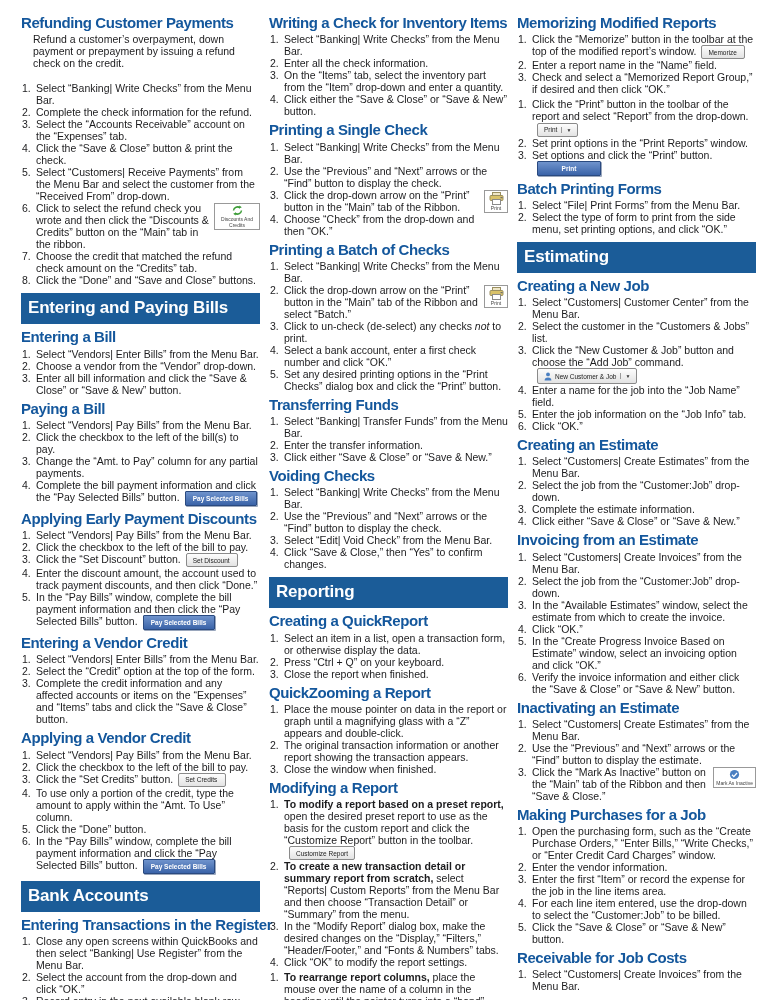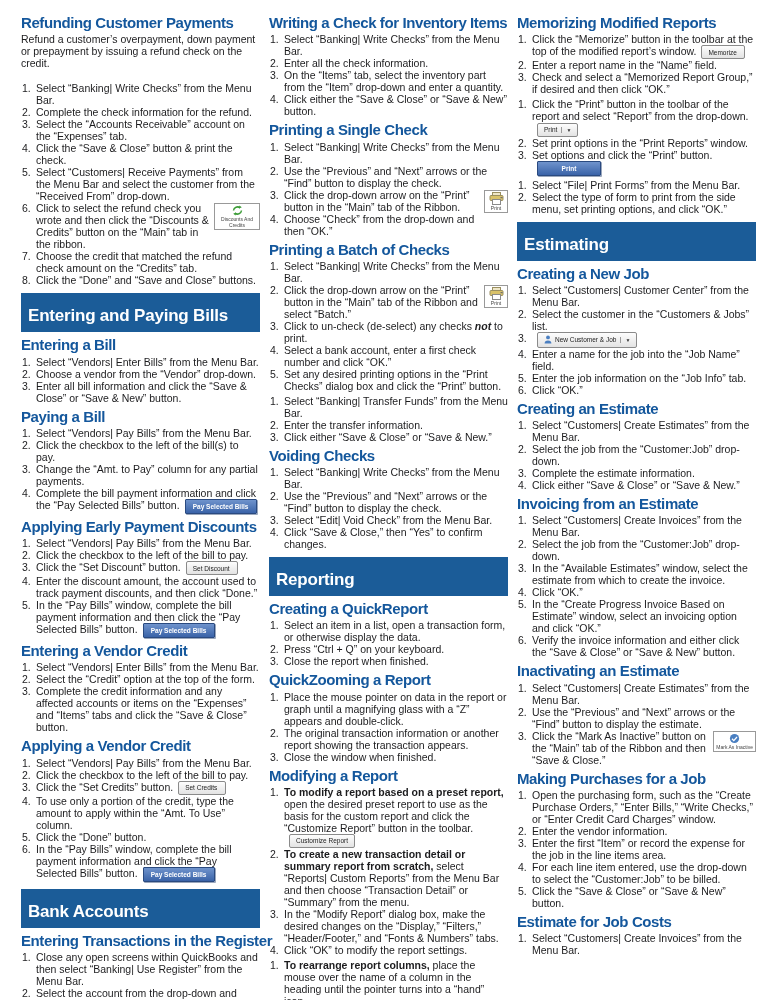--- a/index.html
+++ b/index.html
@@ -9,29 +9,29 @@
     -webkit-font-smoothing:antialiased;
   }
   .page{display:flex;gap:9px;padding:10px 14px 0 21px;box-sizing:border-box;}
   .col{width:239px;flex:0 0 239px;min-width:0;}
   .heading{
     color:#14579c;font-weight:bold;font-size:15px;line-height:1.15;
     letter-spacing:-0.4px;margin:4px 0 2px;white-space:nowrap;
   }
   .section{
     background:#1b5c98;color:#ffffff;font-weight:bold;font-size:17px;
-    letter-spacing:-0.2px;padding:13px 4px 6px 7px;margin:7px 0 3px;
-  }
-  .intro{font-size:10.5px;line-height:12px;margin:1px 0 13px;}
+    letter-spacing:-0.2px;padding:5px 4px 6px 7px;margin:7px 0 3px;
+  }
+  .intro{font-size:10.5px;line-height:12px;margin:1px 12px 13px;}
   ol.steps{margin:0 0 3px;padding:0;list-style:none;counter-reset:st;
     font-size:10.5px;line-height:12px;}
   ol.steps li{counter-increment:st;position:relative;padding-left:15px;margin:0;}
   ol.steps li::before{content:counter(st) ".";position:absolute;left:1px;top:0;}
   .b{font-weight:bold;}
-  .bi{font-weight:bold;font-style:italic;}
+  .bi{font-weight:normal;font-style:italic;}
   
   .w{display:inline-flex;align-items:center;vertical-align:middle;
      box-sizing:border-box;margin-left:5px;line-height:normal;}
   .w .lab{white-space:nowrap;}
   .w.blue{
     background:linear-gradient(#6f93cc,#3a63a8);border:1px solid #2a4a80;
     color:#fff;font-size:6.5px;font-weight:bold;padding:3px 6px;
     justify-content:center;border-radius:1px;box-shadow:1px 1px 0 #9aa7bd;
   }
   .w.gray,.w.graydrop,.w.icondrop{
@@ -168,20 +168,21 @@
                 <rect x="3.5" y="7.5" width="8" height="5" fill="#ffffff" stroke="#8a8a8a"></rect>
                 <rect x="11.5" y="5" width="2" height="1.2" fill="#6f6f6f"></rect>
               </svg>
             </span>
             <span class="cap">Print</span>
           </span><span>Click the drop-down arrow on the “Print” button in the “Main” tab of the Ribbon and select “Batch.”</span></li>
         <li><span>Click to un-check (de-select) any checks </span><span class="bi">not</span><span> to print.</span></li>
         <li><span>Select a bank account, enter a first check number and click “OK.”</span></li>
         <li><span>Set any desired printing options in the “Print Checks” dialog box and click the “Print” button.</span></li>
       </ol>
+      <div class="heading">Transferring Funds</div>
       <ol class="steps">
         <li><span>Select “Banking| Transfer Funds” from the Menu Bar.</span></li>
         <li><span>Enter the transfer information.</span></li>
         <li><span>Click either “Save &amp; Close” or “Save &amp; New.”</span></li>
       </ol>
       <div class="heading">Voiding Checks</div>
       <ol class="steps">
         <li><span>Select “Banking| Write Checks” from the Menu Bar.</span></li>
         <li><span>Use the “Previous” and “Next” arrows or the “Find” button to display the check.</span></li>
         <li><span>Select “Edit| Void Check” from the Menu Bar.</span></li>
@@ -225,30 +226,31 @@
       <ol class="steps">
         <li><span>Click the “Print” button in the toolbar of the report and select “Report” from the drop-down.</span><span class="w graydrop" style="min-width: 34px;">
             <span class="lab">Print</span>
             <span class="caret">▼</span>
           </span></li>
         <li><span>Set print options in the “Print Reports” window.</span></li>
         <li><span>Set options and click the “Print” button.</span><span class="w blue" style="min-width: 64px;">
             <span class="lab">Print</span>
           </span></li>
       </ol>
+      <div class="heading">Batch Printing Forms</div>
       <ol class="steps">
         <li><span>Select “File| Print Forms” from the Menu Bar.</span></li>
         <li><span>Select the type of form to print from the side menu, set printing options, and click “OK.”</span></li>
       </ol>
       <div class="section">Estimating</div>
       <div class="heading">Creating a New Job</div>
       <ol class="steps">
         <li><span>Select “Customers| Customer Center” from the Menu Bar.</span></li>
         <li><span>Select the customer in the “Customers &amp; Jobs” list.</span></li>
-        <li><span class="w icondrop" style="min-width: 80px;">
+        <li><span>Click the “New Customer &amp; Job” button and choose the “Add Job” command.</span><span class="w icondrop" style="min-width: 80px;">
             <span class="glyph">
               <svg width="8" height="9" viewBox="0 0 8 9">
                 <circle cx="4" cy="2.4" r="1.9" fill="#4a7fc1"></circle>
                 <path d="M0.6 8.6a3.4 3.1 0 0 1 6.8 0z" fill="#4a7fc1"></path>
               </svg>
             </span>
             <span class="lab">New Customer &amp; Job</span>
             <span class="caret">▼</span>
           </span></li>
         <li><span>Enter a name for the job into the “Job Name” field.</span></li>
@@ -286,18 +288,18 @@
           </span><span>Click the “Mark As Inactive” button on the “Main” tab of the Ribbon and then “Save &amp; Close.”</span></li>
       </ol>
       <div class="heading">Making Purchases for a Job</div>
       <ol class="steps">
         <li><span>Open the purchasing form, such as the “Create Purchase Orders,” “Enter Bills,” “Write Checks,” or “Enter Credit Card Charges” window.</span></li>
         <li><span>Enter the vendor information.</span></li>
         <li><span>Enter the first “Item” or record the expense for the job in the line items area.</span></li>
         <li><span>For each line item entered, use the drop-down to select the “Customer:Job” to be billed.</span></li>
         <li><span>Click the “Save &amp; Close” or “Save &amp; New” button.</span></li>
       </ol>
-      <div class="heading">Estimate for Job Costs</div>
+      <div class="heading">Receivable for Job Costs</div>
       <ol class="steps">
         <li><span>Select “Customers| Create Invoices” from the Menu Bar.</span></li>
       </ol>
     </div>
 </div>
 
 </body></html>

